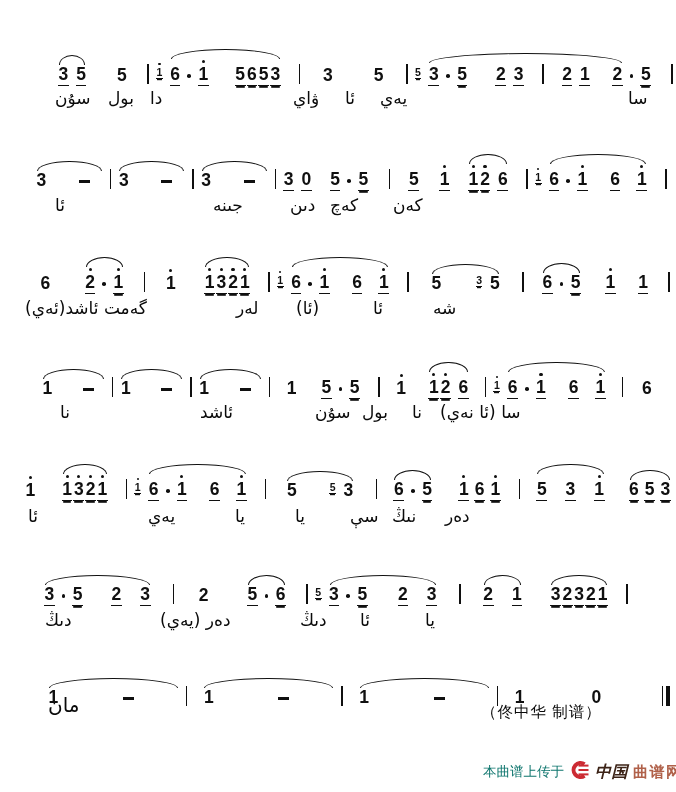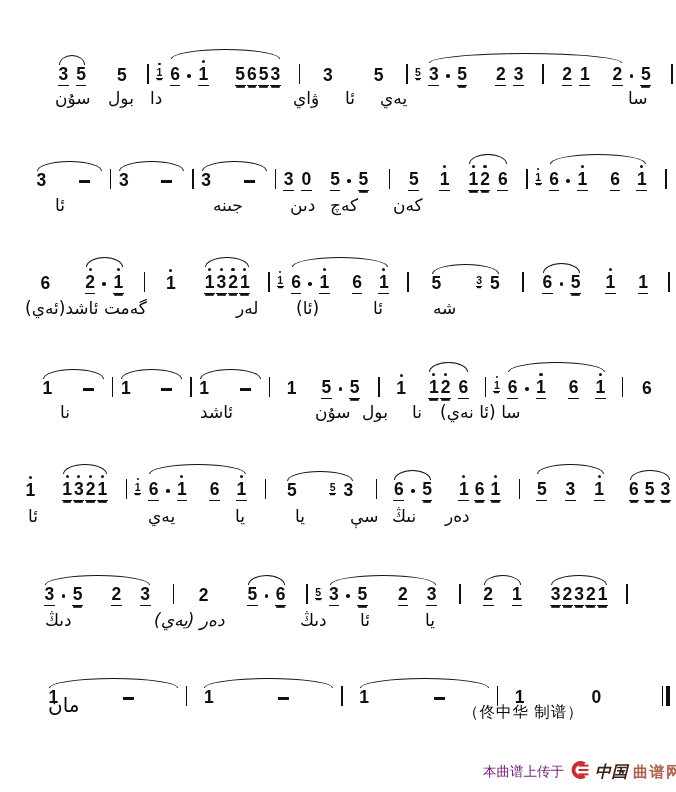--- a/index.html
+++ b/index.html
@@ -27,23 +27,23 @@
   .grp{display:inline-flex;align-items:flex-end;gap:7px;position:relative;}
   .tight{gap:1px;}
   .slur::before{content:"";position:absolute;left:1px;right:1px;top:-11px;height:9px;
     border:1.4px solid #101010;border-bottom:none;
     border-top-left-radius:50% 100%;border-top-right-radius:50% 100%;}
   
   .lyr{position:absolute;direction:rtl;unicode-bidi:isolate;white-space:nowrap;
        font-family:"DejaVu Sans",sans-serif;font-size:17px;color:#0a0a0a;line-height:1.2;}
   .lyr.big{font-size:20px;font-weight:400;}
   
-  .credit{position:absolute;font-size:15.5px;color:#0a0a0a;letter-spacing:1px;white-space:nowrap;}
+  .credit{position:absolute;font-size:15.5px;color:#0a0a0a;letter-spacing:1px;white-space:nowrap;margin-left:18px;}
   .footer{position:absolute;display:flex;align-items:center;gap:5px;white-space:nowrap;}
-  .f-prefix{font-size:13.5px;color:#701a75;}
+  .f-prefix{font-size:13.5px;color:#0f766e;}
   .brand-zh{font-size:16px;font-weight:700;font-style:italic;color:#3c2317;letter-spacing:0.5px;}
   .brand-tail{font-size:15px;font-weight:700;color:#b0614a;letter-spacing:1.5px;}
   .logo{display:inline-block;}
 </style>
 </head>
 <body>
 
 <div id="sheet">
   <div id="score-layer">
       <div class="mline" style="top: 56px; left: 58px;">
@@ -685,21 +685,21 @@
             </span>
             <span class="note">
               <span class="nt u2">1</span>
             </span>
           </span>
         </span>
         <span class="sp" style="width: 4px;"></span>
         <span class="bar"></span>
       </div>
       <span class="lyr" style="left: 45px; top: 610px;">دىڭ</span>
-      <span class="lyr" style="left: 154px; top: 610px; font-style: italic;">دەر (يەي)</span>
+      <span class="lyr" style="left: 160px; top: 610px;">دەر (يەي)</span>
       <span class="lyr" style="left: 300px; top: 610px;">دىڭ</span>
       <span class="lyr" style="left: 360px; top: 610px;">ئا</span>
       <span class="lyr" style="left: 425px; top: 610px;">يا</span>
       <div class="mline" style="top: 678px; left: 48px;">
         <span class="grp slur">
           <span class="note">
             <span class="nt">1</span>
           </span>
           <span class="sp" style="width: 50px;"></span>
           <span class="dash"></span>

